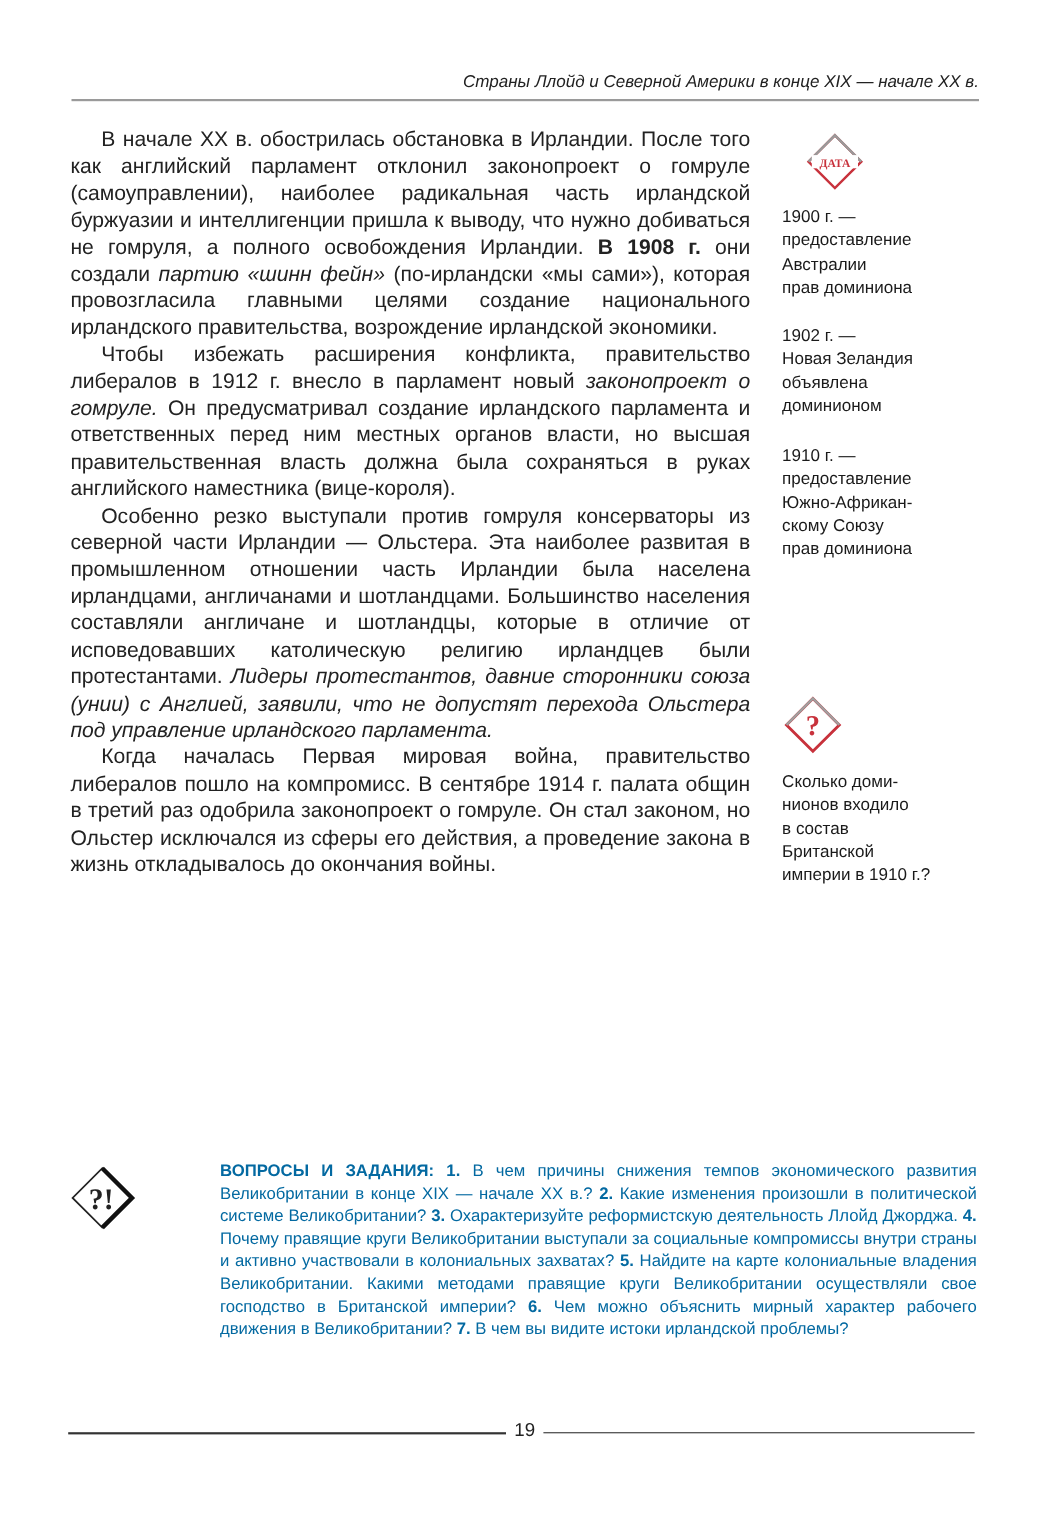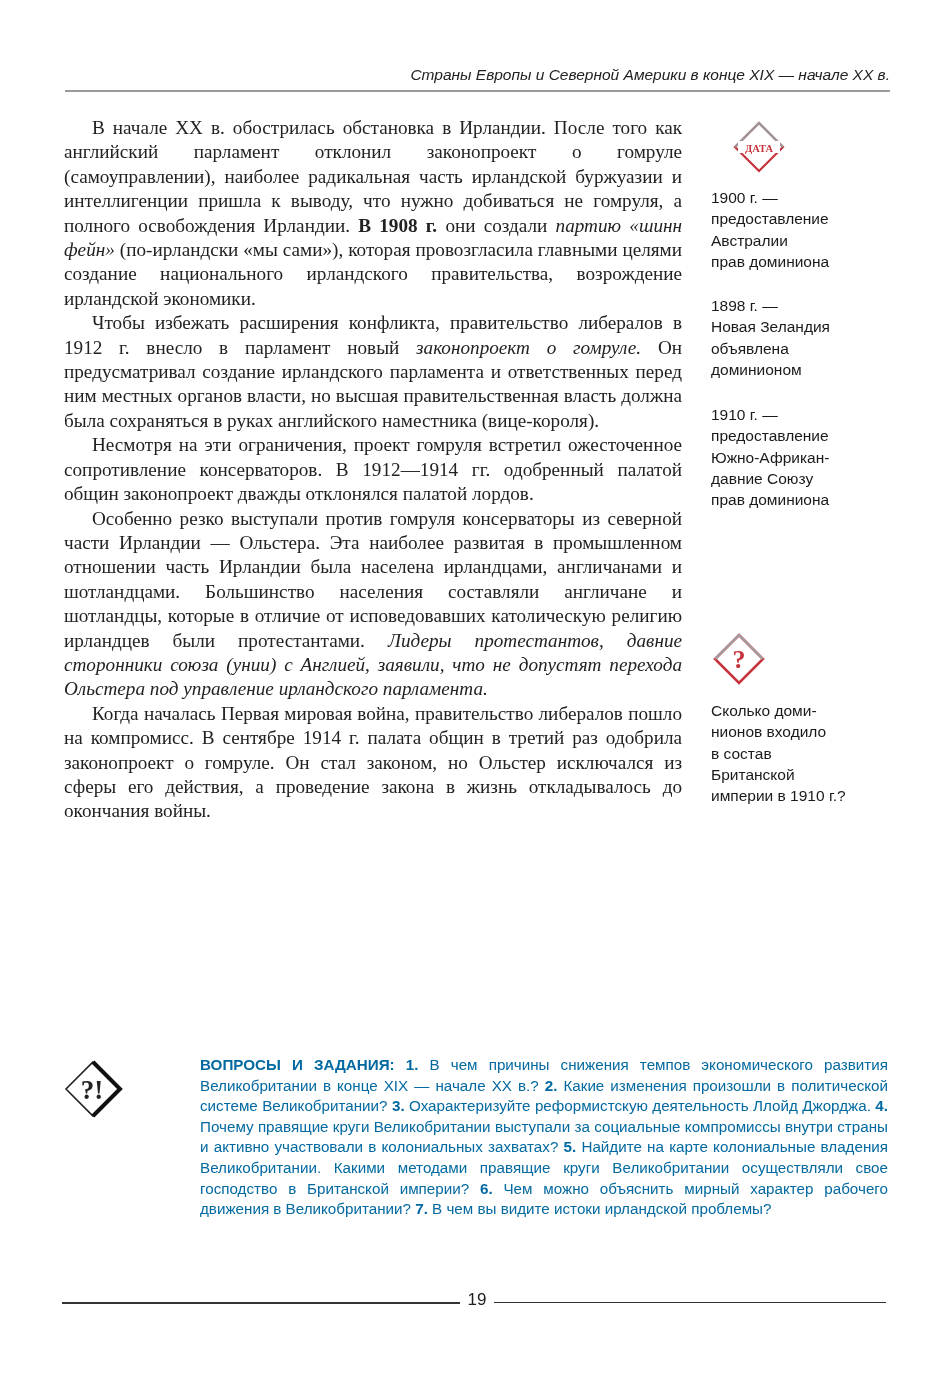--- a/index.html
+++ b/index.html
@@ -1,21 +1,21 @@
 <!DOCTYPE html>
 <html><head>
 <meta charset="utf-8">
 <style>
   html, body { margin:0; padding:0; background:#ffffff; }
   body { width:950px; height:1375px; position:relative; overflow:hidden; color:#1a1a1a; }
   .header { position:absolute; left:65px; top:66px; width:825px; height:24px; }
   .header-title { position:absolute; right:0; top:0; font-family:"Liberation Sans", sans-serif; font-style:italic; font-size:15.5px; color:#222; white-space:nowrap; }
   .header-rule { position:absolute; left:0; top:24px; width:825px; height:2px; background:#9a9a9a; }
 
-  .main { position:absolute; left:64px; top:116px; width:618px; font-family:Liberation Serif, serif; font-size:19.2px; line-height:24.4px; color:#222; text-align:justify; }
+  .main { position:absolute; left:64px; top:116px; width:618px; font-family:Liberation Sans, sans-serif; font-size:19.2px; line-height:24.4px; color:#222; text-align:justify; }
   .main p { margin:0; text-indent:28px; }
   .main .it { font-style:italic; }
   .main .bd { font-weight:bold; }
 
   .date-icon { position:absolute; left:732px; top:120px; width:54px; height:54px; }
   .q-icon { position:absolute; left:712px; top:632px; width:54px; height:54px; }
   .side { position:absolute; left:711px; font-family:"Liberation Sans", sans-serif; font-size:15.5px; line-height:21.3px; color:#1a1a1a; }
   .side .line { display:block; white-space:nowrap; }
   .side-1 { top:187px; }
   .side-2 { top:295px; }
@@ -29,58 +29,57 @@
 
   .footer { position:absolute; left:62px; top:1290px; width:824px; height:20px; }
   .footer-rule-left { position:absolute; left:0; top:12px; width:398px; height:2px; background:#333; }
   .footer-rule-right { position:absolute; right:0; top:12px; width:392px; height:1px; background:#333; }
   .page-num { position:absolute; left:400px; width:30px; top:0; text-align:center; font-family:Liberation Sans, sans-serif; font-size:17px; color:#222; }
 </style>
 </head>
 <body>
 
 <div class="header">
-  <span class="header-title">Страны Европы и Северной Америки в конце XIX — начале XX в.</span>
+  <span class="header-title">Страны Ллойд и Северной Америки в конце XIX — начале XX в.</span>
   <div class="header-rule"></div>
 </div>
 
 <div class="main">
   <p><span>В начале XX в. обострилась обстановка в Ирландии. После того как английский парламент отклонил законопроект о гомруле (самоуправлении), наиболее радикальная часть ирландской буржуазии и интеллигенции пришла к выводу, что нужно добиваться не гомруля, а полного освобождения Ирландии. </span><span class="bd">В 1908 г.</span><span> они создали </span><span class="it">партию «шинн фейн»</span><span> (по-ирландски «мы сами»), которая провозгласила главными целями создание национального ирландского правительства, возрождение ирландской экономики.</span></p>
   <p><span>Чтобы избежать расширения конфликта, правительство либералов в 1912 г. внесло в парламент новый </span><span class="it">законопроект о гомруле.</span><span> Он предусматривал создание ирландского парламента и ответственных перед ним местных органов власти, но высшая правительственная власть должна была сохраняться в руках английского наместника (вице-короля).</span></p>
-  <p>Несмотря на эти ограничения, проект гомруля встретил ожесточенное сопротивление консерваторов. В 1912—1914 гг. одобренный палатой общин законопроект дважды отклонялся палатой лордов.</p>
   <p><span>Особенно резко выступали против гомруля консерваторы из северной части Ирландии — Ольстера. Эта наиболее развитая в промышленном отношении часть Ирландии была населена ирландцами, англичанами и шотландцами. Большинство населения составляли англичане и шотландцы, которые в отличие от исповедовавших католическую религию ирландцев были протестантами. </span><span class="it">Лидеры протестантов, давние сторонники союза (унии) с Англией, заявили, что не допустят перехода Ольстера под управление ирландского парламента.</span></p>
   <p>Когда началась Первая мировая война, правительство либералов пошло на компромисс. В сентябре 1914 г. палата общин в третий раз одобрила законопроект о гомруле. Он стал законом, но Ольстер исключался из сферы его действия, а проведение закона в жизнь откладывалось до окончания войны.</p>
 </div>
 
 <div class="date-icon">
   <svg width="54" height="54" viewBox="0 0 54 54">
     <polygon points="27,3 51,27 27,51 3,27" fill="#fff" stroke="#c8323c" stroke-width="2.2"></polygon>
     <polyline points="3,27 27,3 51,27" fill="none" stroke="#9a9a9a" stroke-width="2.2"></polyline>
     <rect x="6" y="21" width="42" height="12" fill="#fff"></rect>
     <text x="27" y="31.5" text-anchor="middle" font-family="Liberation Serif, serif" font-size="10.5" font-weight="bold" fill="#c8323c">ДАТА</text>
   </svg>
 </div>
 
 <div class="side side-1">
   <span class="line">1900 г. —</span>
   <span class="line">предоставление</span>
   <span class="line">Австралии</span>
   <span class="line">прав доминиона</span>
 </div>
 <div class="side side-2">
-  <span class="line">1898 г. —</span>
+  <span class="line">1902 г. —</span>
   <span class="line">Новая Зеландия</span>
   <span class="line">объявлена</span>
   <span class="line">доминионом</span>
 </div>
 <div class="side side-3">
   <span class="line">1910 г. —</span>
   <span class="line">предоставление</span>
   <span class="line">Южно-Африкан-</span>
-  <span class="line">давние Союзу</span>
+  <span class="line">скому Союзу</span>
   <span class="line">прав доминиона</span>
 </div>
 
 <div class="q-icon">
   <svg width="54" height="54" viewBox="0 0 54 54">
     <polygon points="27,3 51,27 27,51 3,27" fill="#fff" stroke="#c8323c" stroke-width="2.6"></polygon>
     <polyline points="3,27 27,3 51,27" fill="none" stroke="#a0a0a0" stroke-width="2.2"></polyline>
     <text x="27" y="36" text-anchor="middle" font-family="Liberation Serif, serif" font-size="26" font-weight="bold" fill="#c8323c">?</text>
   </svg>
 </div>

